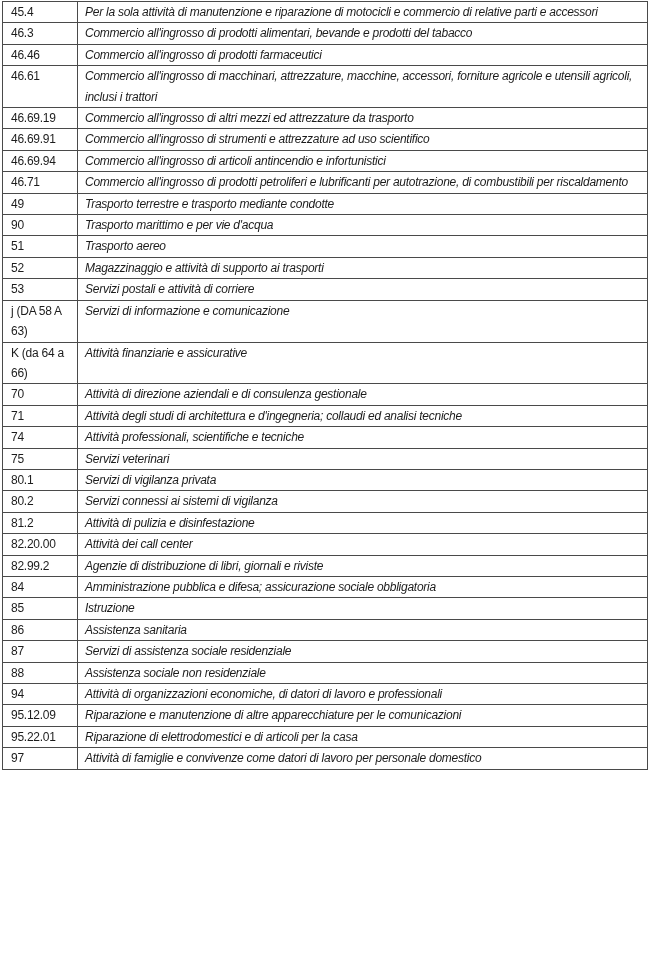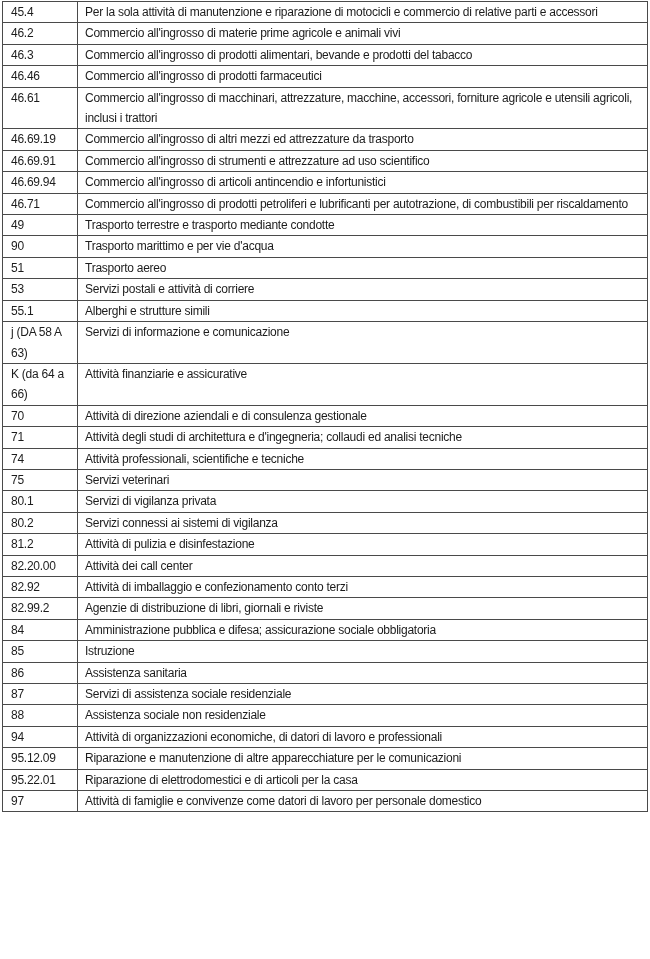--- a/index.html
+++ b/index.html
@@ -35,39 +35,36 @@
     letter-spacing: -0.25px;
     padding: 0;
     overflow: hidden;
   }
   table.ateco td.code-cell {
     width: 75px;
     padding: 0 3px 0 8px;
   }
   table.ateco td.desc-cell {
     padding: 0 4px 0 7px;
+    font-style: italic;
   }
 </style>
 </head>
 <body>
 
 <div class="page">
   <table class="ateco">
     <colgroup>
       <col style="width:75px">
       <col>
     </colgroup>
     <tbody>
         <tr>
           <td class="code-cell">45.4</td>
           <td class="desc-cell">Per la sola attività di manutenzione e riparazione di motocicli e commercio di relative parti e accessori</td>
-        </tr>
-        <tr>
-          <td class="code-cell">46.2</td>
-          <td class="desc-cell">Commercio all'ingrosso di materie prime agricole e animali vivi</td>
         </tr>
         <tr>
           <td class="code-cell">46.3</td>
           <td class="desc-cell">Commercio all'ingrosso di prodotti alimentari, bevande e prodotti del tabacco</td>
         </tr>
         <tr>
           <td class="code-cell">46.46</td>
           <td class="desc-cell">Commercio all'ingrosso di prodotti farmaceutici</td>
         </tr>
         <tr>
@@ -96,26 +93,26 @@
         </tr>
         <tr>
           <td class="code-cell">90</td>
           <td class="desc-cell">Trasporto marittimo e per vie d'acqua</td>
         </tr>
         <tr>
           <td class="code-cell">51</td>
           <td class="desc-cell">Trasporto aereo</td>
         </tr>
         <tr>
+          <td class="code-cell">52</td>
+          <td class="desc-cell">Magazzinaggio e attività di supporto ai trasporti</td>
+        </tr>
+        <tr>
           <td class="code-cell">53</td>
           <td class="desc-cell">Servizi postali e attività di corriere</td>
-        </tr>
-        <tr>
-          <td class="code-cell">55.1</td>
-          <td class="desc-cell">Alberghi e strutture simili</td>
         </tr>
         <tr>
           <td class="code-cell">j (DA 58 A 63)</td>
           <td class="desc-cell">Servizi di informazione e comunicazione</td>
         </tr>
         <tr>
           <td class="code-cell">K (da 64 a 66)</td>
           <td class="desc-cell">Attività finanziarie e assicurative</td>
         </tr>
         <tr>
@@ -142,24 +139,20 @@
           <td class="code-cell">80.2</td>
           <td class="desc-cell">Servizi connessi ai sistemi di vigilanza</td>
         </tr>
         <tr>
           <td class="code-cell">81.2</td>
           <td class="desc-cell">Attività di pulizia e disinfestazione</td>
         </tr>
         <tr>
           <td class="code-cell">82.20.00</td>
           <td class="desc-cell">Attività dei call center</td>
-        </tr>
-        <tr>
-          <td class="code-cell">82.92</td>
-          <td class="desc-cell">Attività di imballaggio e confezionamento conto terzi</td>
         </tr>
         <tr>
           <td class="code-cell">82.99.2</td>
           <td class="desc-cell">Agenzie di distribuzione di libri, giornali e riviste</td>
         </tr>
         <tr>
           <td class="code-cell">84</td>
           <td class="desc-cell">Amministrazione pubblica e difesa; assicurazione sociale obbligatoria</td>
         </tr>
         <tr>

